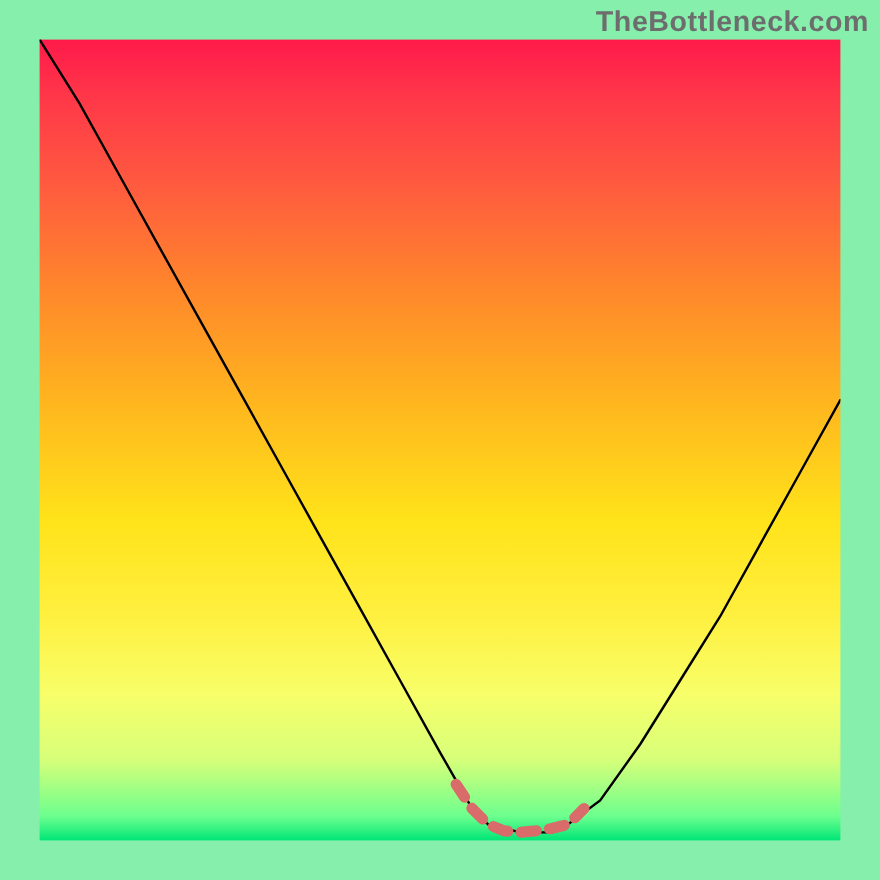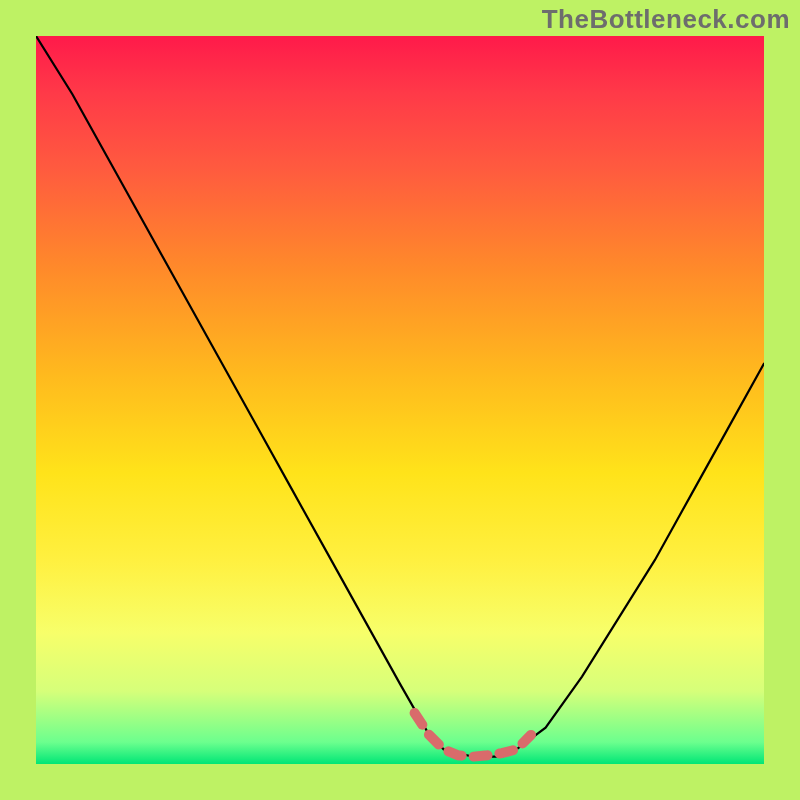--- a/index.html
+++ b/index.html
@@ -1,21 +1,21 @@
 <!DOCTYPE html>
 <html><head>
 <meta charset="utf-8">
 <style>
   * { margin: 0; padding: 0; box-sizing: border-box; }
   html, body { width: 800px; height: 800px; overflow: hidden; background: #000; }
   .frame {
     position: relative;
     width: 800px;
     height: 800px;
-    background: #bef264;
+    background: #86efac;
   }
   .watermark {
     position: absolute;
     top: 4px;
     right: 10px;
     font-family: Arial, Helvetica, sans-serif;
     font-size: 26px;
     font-weight: 600;
     color: #6d6d6d;
     letter-spacing: 0.5px;

